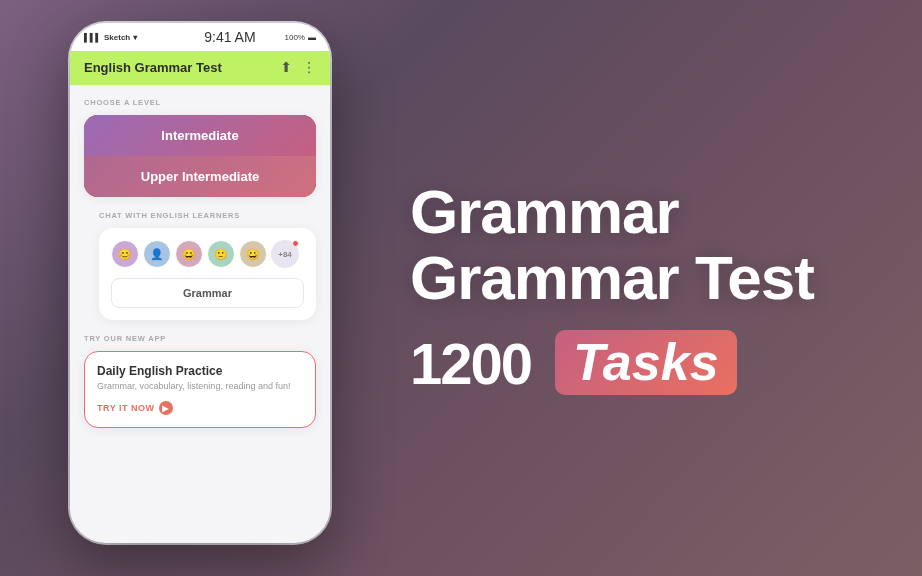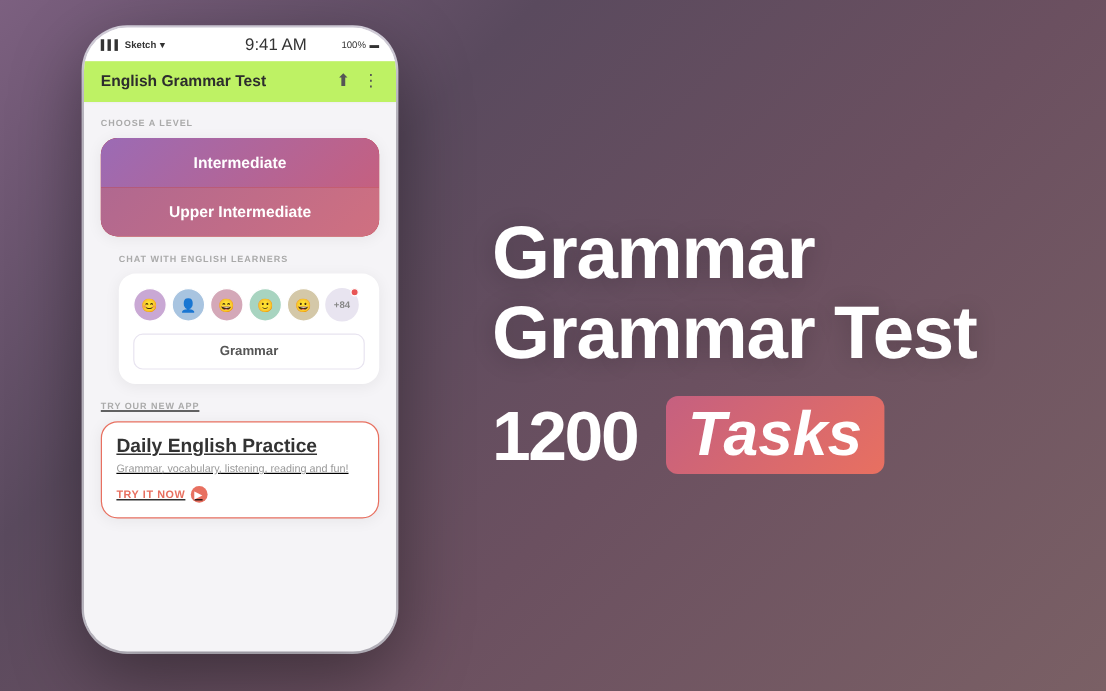--- a/index.html
+++ b/index.html
@@ -232,33 +232,32 @@
       border-radius: 8px;
       font-size: 11px;
       font-weight: 600;
       color: #555;
       cursor: pointer;
     }
 
     
     .new-app-section {
       margin-bottom: 29px;
-      text-decoration: underline;
     }
 
     .new-app-card {
       background: white;
       border-radius: 14px;
       padding: 12px;
       box-shadow: 0 2px 12px rgba(0,0,0,0.06);
       border: 1.5px solid #e87060;
     }
 
     .new-app-title {
-      font-size: 16px;
+      font-size: 12px;
       font-weight: 700;
       color: #333;
       margin-bottom: 3px;
     }
 
     .new-app-desc {
       font-size: 9px;
       color: #999;
       margin-bottom: 10px;
     }

